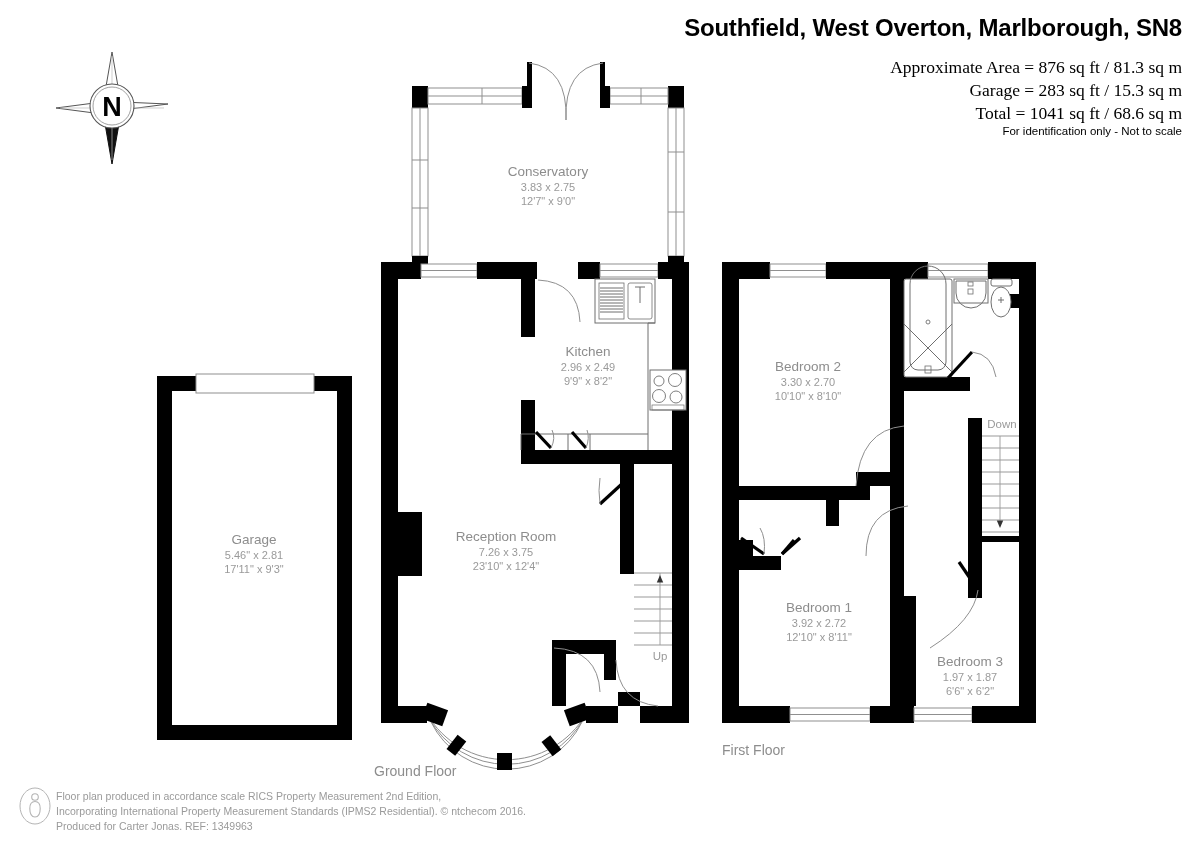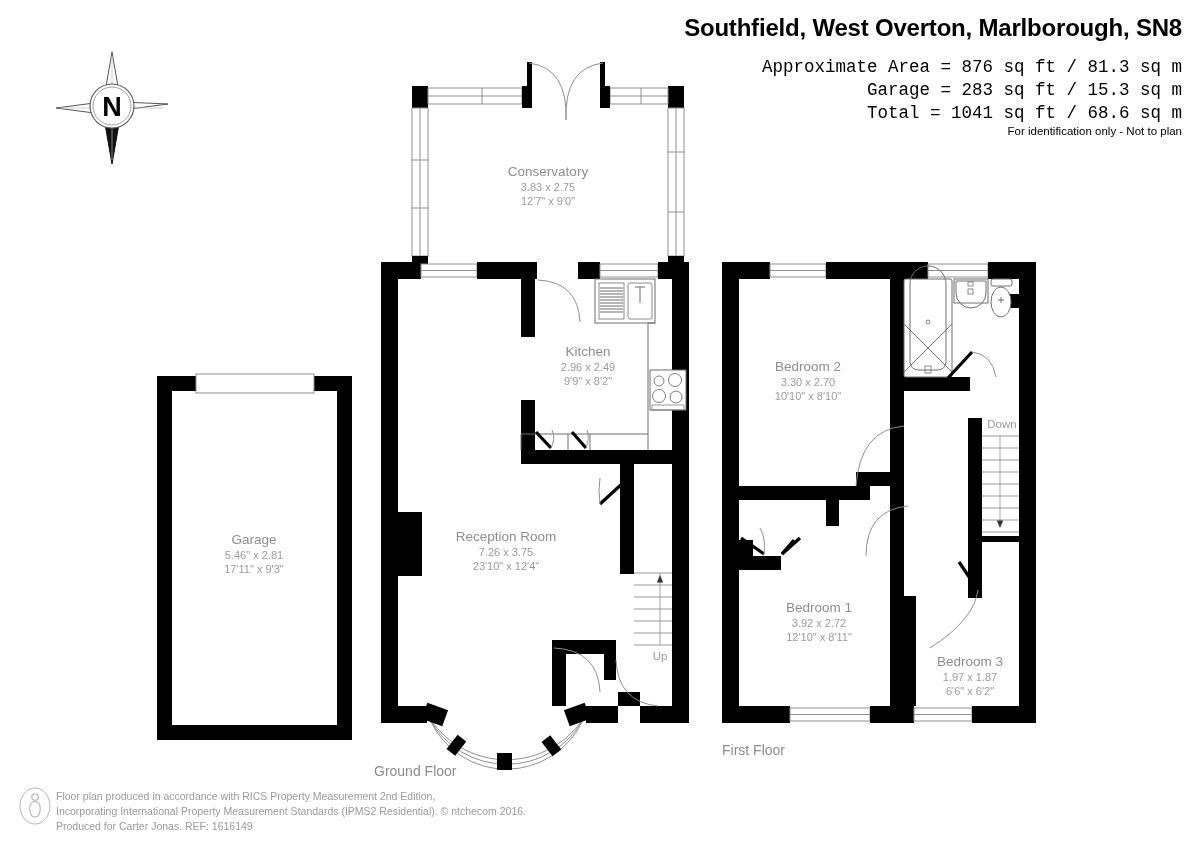--- a/index.html
+++ b/index.html
@@ -28,21 +28,21 @@
     color: #000;
     letter-spacing: -0.2px;
     white-space: nowrap;
     text-align: right;
   }
   .hdr-lines {
     position: absolute;
     right: 18px;
     top: 56px;
     text-align: right;
-    font-family: Liberation Mono, monospace;
+    font-family: Liberation Serif, serif;
     font-size: 17.5px;
     color: #000;
     line-height: 1.32;
   }
   .hdr-note {
     position: absolute;
     right: 18px;
     top: 125px;
     text-align: right;
     font-family: "Liberation Sans", sans-serif;
@@ -119,21 +119,21 @@
 <div id="plan-root">
 
   <div class="hdr-title">Southfield, West Overton, Marlborough, SN8</div>
 
   <div class="hdr-lines">
     <div>Approximate Area = 876 sq ft / 81.3 sq m</div>
     <div>Garage = 283 sq ft / 15.3 sq m</div>
     <div>Total = 1041 sq ft / 68.6 sq m</div>
   </div>
 
-  <div class="hdr-note">For identification only - Not to plan</div>
+  <div class="hdr-note">For identification only - Not to scale</div>
 
   <div class="compass">
     <svg width="120" height="120" viewBox="0 0 120 120">
 
       <polygon points="60,4 68,50 60,60 52,50" fill="#ffffff" stroke="#555" stroke-width="1"></polygon>
       <polygon points="116,56 70,62 60,60 70,54" fill="#ffffff" stroke="#555" stroke-width="1"></polygon>
       <polygon points="4,60 50,54 60,60 50,66" fill="#ffffff" stroke="#555" stroke-width="1"></polygon>
       <polygon points="60,116 52,70 60,60 68,70" fill="#111111" stroke="#111" stroke-width="1"></polygon>
 
       <line x1="60" y1="8" x2="60" y2="112" stroke="#b9b9b9" stroke-width="0.7"></line>
@@ -437,18 +437,18 @@
 
   <div class="footer-badge">
     <svg width="34" height="40" viewBox="0 0 34 40">
       <ellipse cx="17" cy="20" rx="15" ry="18" fill="none" stroke="#b4b4b4" stroke-width="1"></ellipse>
       <circle cx="17" cy="11" r="3.3" fill="none" stroke="#b4b4b4" stroke-width="1.1"></circle>
       <path d="M17,15.5 c-4,0 -5.2,3 -5.2,7 c0,5 1.2,8.5 5.2,8.5 c4,0 5.2,-3.5 5.2,-8.5 c0,-4 -1.2,-7 -5.2,-7 Z" fill="none" stroke="#b4b4b4" stroke-width="1.1"></path>
     </svg>
   </div>
 
   <div class="footer">
-    <div>Floor plan produced in accordance with RICS Property Measurement 2nd Edition,</div>
+    <div>Floor plan produced in accordance scale RICS Property Measurement 2nd Edition,</div>
     <div>Incorporating International Property Measurement Standards (IPMS2 Residential).   © ntchecom 2016.</div>
-    <div>Produced for Carter Jonas.   REF: 1616149</div>
+    <div>Produced for Carter Jonas.   REF: 1349963</div>
   </div>
 
 </div>
 
 </body></html>

